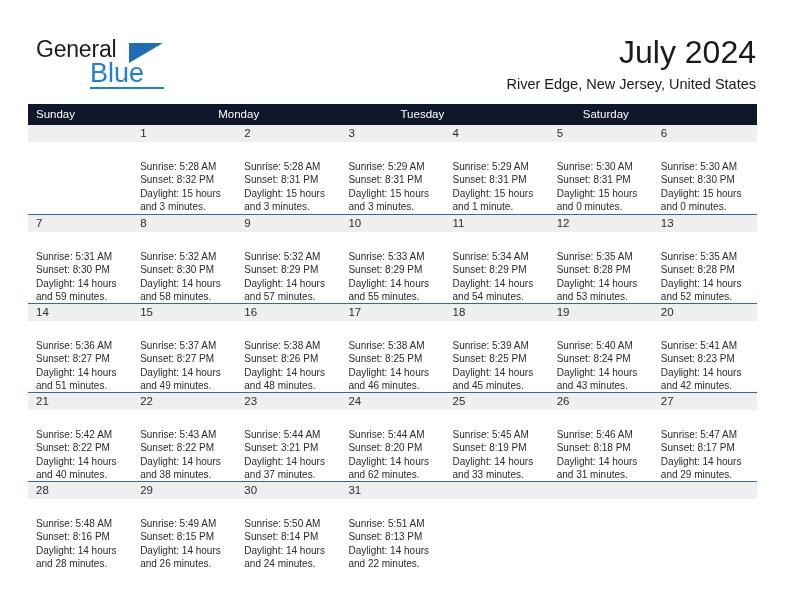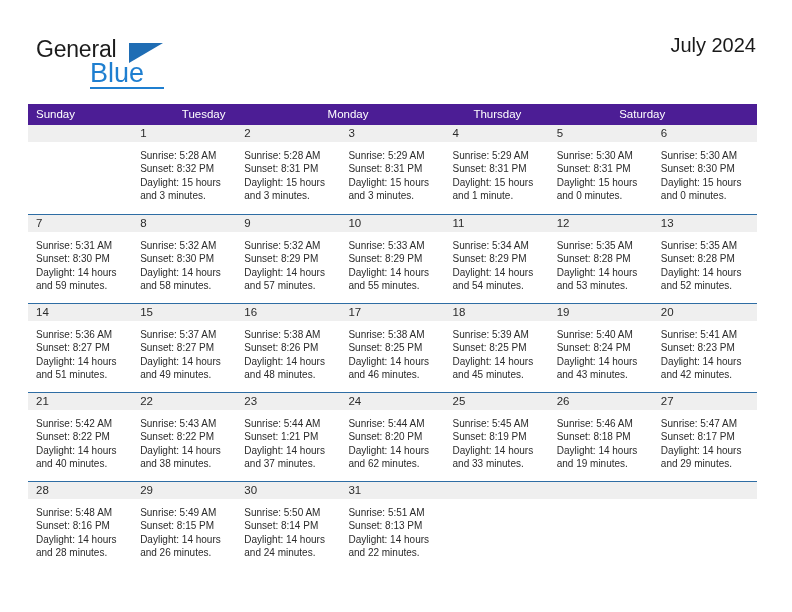--- a/index.html
+++ b/index.html
@@ -68,21 +68,21 @@
     top: 51px;
     width: 74px;
     height: 2px;
     background: #1f7fd0;
   }
 
   .title {
     position: absolute;
     right: 36px;
     top: 34px;
-    font-size: 20px;
+    font-size: 32px;
     color: #1a1a1a;
     text-align: right;
     white-space: nowrap;
   }
   .subtitle {
     position: absolute;
     right: 36px;
     top: 76px;
     font-size: 14.5px;
     color: #1a1a1a;
@@ -93,21 +93,21 @@
   
   .calendar {
     position: absolute;
     left: 28px;
     top: 104px;
     width: 729px;
   }
   .weekday-row {
     display: flex;
     width: 100%;
-    background: #4c1d95;
+    background: #0f172a;
     height: 21px;
   }
   .weekday {
     flex: 1 1 0;
     color: #ffffff;
     font-size: 11.5px;
     line-height: 21px;
     padding-left: 8px;
     box-sizing: border-box;
     white-space: nowrap;
@@ -135,21 +135,21 @@
     font-size: 11.5px;
     color: #2b2b2b;
     line-height: 17px;
     padding-left: 8px;
     box-sizing: border-box;
   }
   .day-cell.empty .day-number-band {
     background: #efefef;
   }
   .day-info {
-    padding: 7px 6px 0 8px;
+    padding: 18px 6px 0 8px;
     font-size: 10px;
     line-height: 13.4px;
     color: #2b2b2b;
   }
   .day-info div {
     white-space: nowrap;
   }
 </style>
 </head>
 <body>
@@ -157,28 +157,28 @@
 <div class="page">
 
   <div class="header">
     <div class="logo">
       <span class="logo-general">General</span>
       <span class="logo-triangle"></span>
       <span class="logo-blue">Blue</span>
       <span class="logo-underline"></span>
     </div>
     <div class="title">July 2024</div>
+    <div class="subtitle">River Edge, New Jersey, United States</div>
   </div>
 
   <div class="calendar">
     <div class="weekday-row">
       <div class="weekday">Sunday</div>
+      <div class="weekday">Monday</div>
       <div class="weekday">Tuesday</div>
-      <div class="weekday">Monday</div>
-      <div class="weekday">Thursday</div>
       <div class="weekday">Saturday</div>
     </div>
     <div id="weeks-container">
         <div class="week-row">
           <div class="day-cell empty">
             <div class="day-number-band"></div>
           </div>
           <div class="day-cell">
             <div class="day-number-band">1</div>
             <div class="day-info">
@@ -380,21 +380,21 @@
               <div>Sunrise: 5:43 AM</div>
               <div>Sunset: 8:22 PM</div>
               <div>Daylight: 14 hours</div>
               <div>and 38 minutes.</div>
             </div>
           </div>
           <div class="day-cell">
             <div class="day-number-band">23</div>
             <div class="day-info">
               <div>Sunrise: 5:44 AM</div>
-              <div>Sunset: 1:21 PM</div>
+              <div>Sunset: 3:21 PM</div>
               <div>Daylight: 14 hours</div>
               <div>and 37 minutes.</div>
             </div>
           </div>
           <div class="day-cell">
             <div class="day-number-band">24</div>
             <div class="day-info">
               <div>Sunrise: 5:44 AM</div>
               <div>Sunset: 8:20 PM</div>
               <div>Daylight: 14 hours</div>
@@ -409,21 +409,21 @@
               <div>Daylight: 14 hours</div>
               <div>and 33 minutes.</div>
             </div>
           </div>
           <div class="day-cell">
             <div class="day-number-band">26</div>
             <div class="day-info">
               <div>Sunrise: 5:46 AM</div>
               <div>Sunset: 8:18 PM</div>
               <div>Daylight: 14 hours</div>
-              <div>and 19 minutes.</div>
+              <div>and 31 minutes.</div>
             </div>
           </div>
           <div class="day-cell">
             <div class="day-number-band">27</div>
             <div class="day-info">
               <div>Sunrise: 5:47 AM</div>
               <div>Sunset: 8:17 PM</div>
               <div>Daylight: 14 hours</div>
               <div>and 29 minutes.</div>
             </div>

